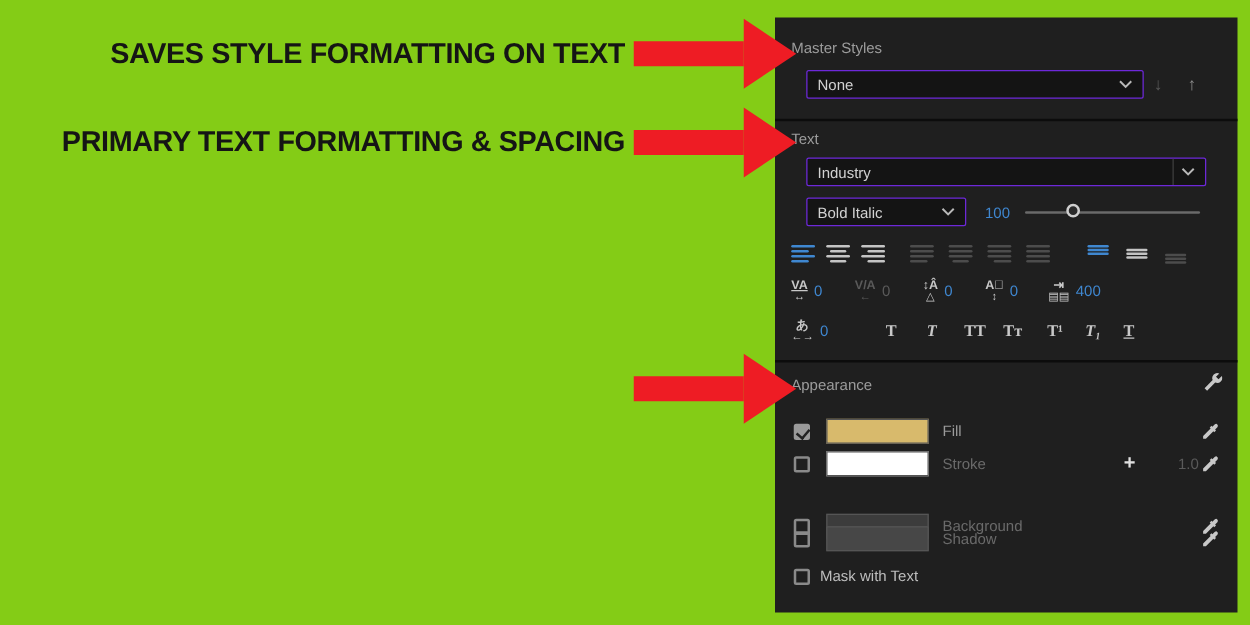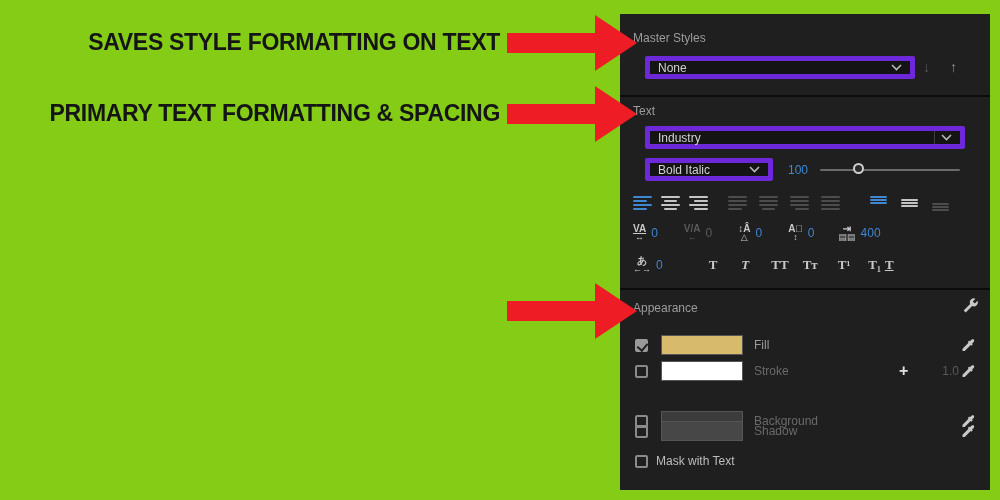--- a/index.html
+++ b/index.html
@@ -16,21 +16,21 @@
   .arrow .arrow-head { position:absolute; left:88px; top:0; width:0; height:0;
                        border-top:28px solid transparent; border-bottom:28px solid transparent;
                        border-left:42px solid #ee1c24; }
 
   
   .panel { position:absolute; left:620px; top:14px; width:370px; height:476px;
            background:#1f1f1f; color:#cfcfcf; font-size:12px; }
   .sep { position:absolute; left:0; width:370px; border-top:2px solid #0c0c0c; }
   .sec-label { position:absolute; left:13px; color:#9c9c9c; font-size:12px; }
 
-  .dropdown { position:absolute; height:23px; background:#141414; border:5px solid #6d28d9;
+  .dropdown { position:absolute; height:23px; background:#141414; border:1px solid #6d28d9;
               border-radius:2px; display:flex; align-items:center; padding:0 8px;
               color:#d2d2d2; cursor:pointer; }
   .dropdown .dd-text { flex:1; overflow:hidden; white-space:nowrap; }
   .chev { flex:0 0 auto; margin-left:6px; display:flex; align-items:center; }
   .dd-chevbox { border-left:1px solid #3e3e3e; align-self:stretch; display:flex;
                 align-items:center; padding-left:6px; margin-left:6px; }
 
   .blue-val { color:#3f87d0; }
   .dim-val  { color:#5a5a5a; }
 
@@ -255,21 +255,21 @@
             <span>あ</span>
             <span class="sub">←→</span>
           </span>
         <span class="spc-val blue-val">0</span>
       </div>
       <span class="t-btn" style="margin-right:24px;">T</span>
       <span class="t-btn t-it" style="margin-right:22px;">T</span>
       <span class="t-btn" style="margin-right:14px;">TT</span>
       <span class="t-btn t-small" style="margin-right:20px;">Tᴛ</span>
       <span class="t-btn t-sup" style="margin-right:18px;">T¹</span>
-      <span class="t-btn t-sub" style="margin-right:4px;">T₁</span>
+      <span class="t-btn t-sub" style="margin-right:18px;font-style:italic;">T₁</span>
       <span class="t-btn t-und">T</span>
     </div>
 
     <div class="sep" style="top:274px;"></div>
 
     <div class="sec-label" style="top:287px;">Appearance</div>
     <svg class="wrench" viewBox="0 0 16 16">
       <path d="M13.6 2.6a3.8 3.8 0 0 0-5 5L2.5 13.7l1.9 1.9 6.1-6.1a3.8 3.8 0 0 0 5-5L13 7l-1.9-1.9 2.5-2.5z" fill="#c8c8c8"></path>
     </svg>
 

